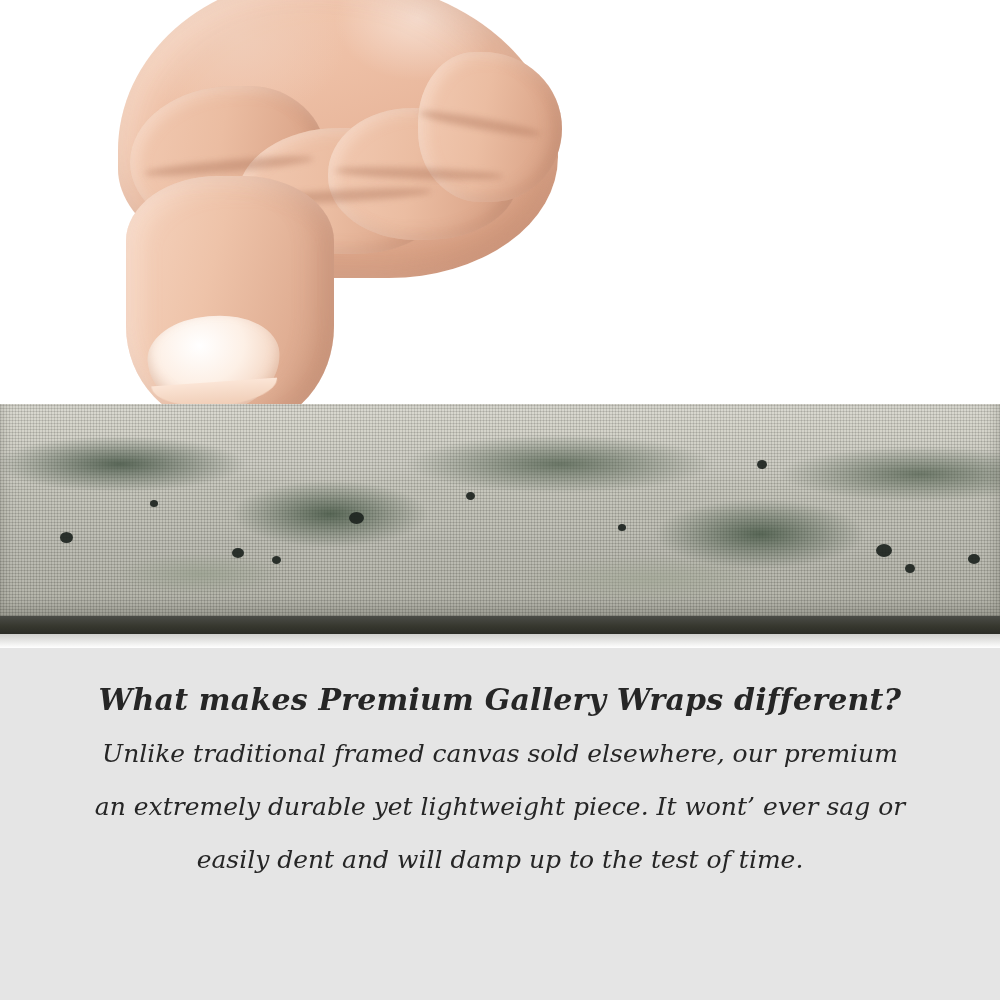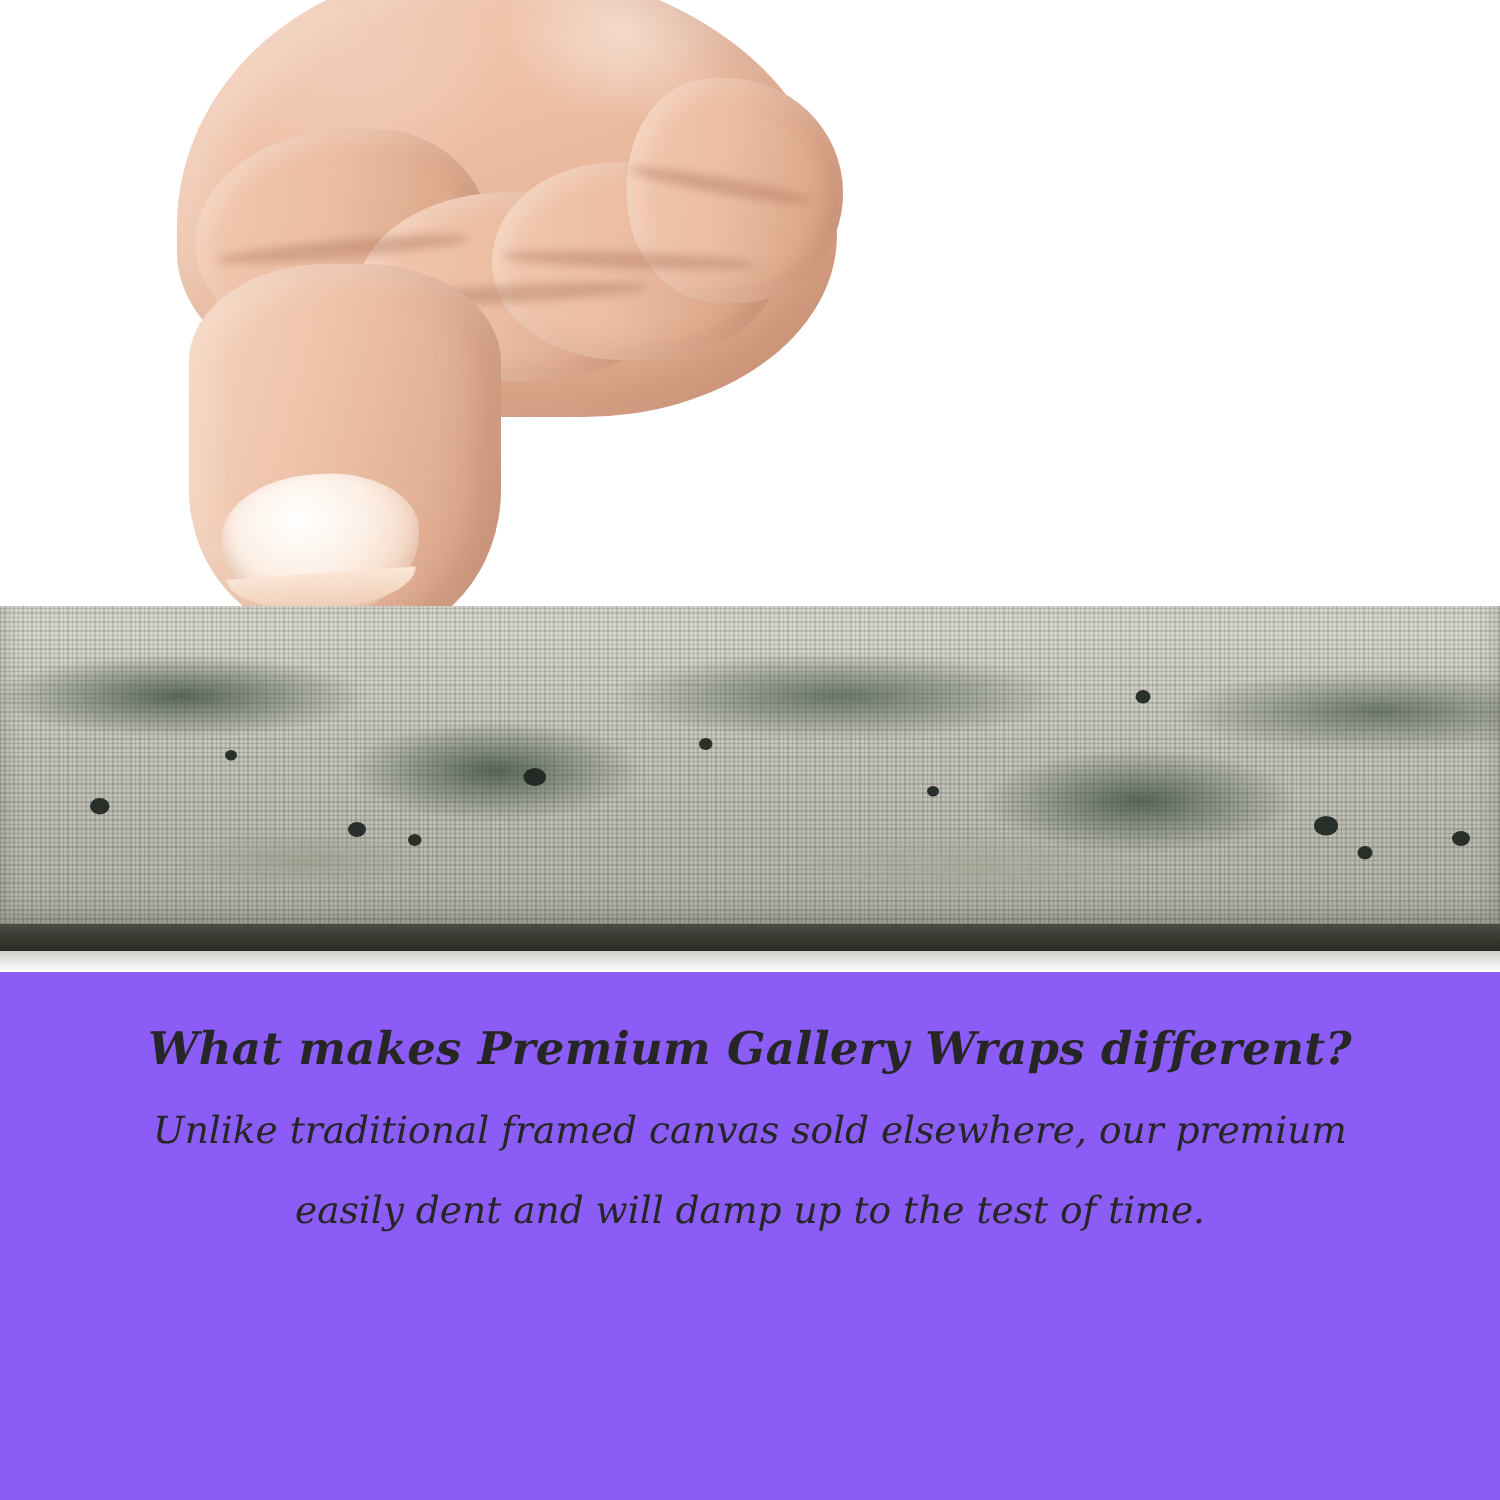--- a/index.html
+++ b/index.html
@@ -7,21 +7,21 @@
     padding: 0;
     background: #ffffff;
   }
   body {
     font-family: "DejaVu Sans", sans-serif;
   }
   .page {
     position: relative;
     width: 1000px;
     height: 1000px;
-    background: #8b5cf6;
+    background: #e5e5e5;
     overflow: hidden;
   }
 
   
   .photo {
     position: absolute;
     left: 0;
     top: 0;
     width: 1000px;
     height: 648px;
@@ -224,17 +224,18 @@
       <div class="canvas-edge"></div>
       <div class="canvas-shadow"></div>
     </div>
 
   </div>
 
   <div class="caption">
     <div class="caption-heading">What makes Premium Gallery Wraps different?</div>
     <div class="caption-body">
       <p>Unlike traditional framed canvas sold elsewhere, our premium</p>
+      <p>an extremely durable yet lightweight piece. It wont’ ever sag or</p>
       <p>easily dent and will damp up to the test of time.</p>
     </div>
   </div>
 
 </div>
 
 </body></html>

